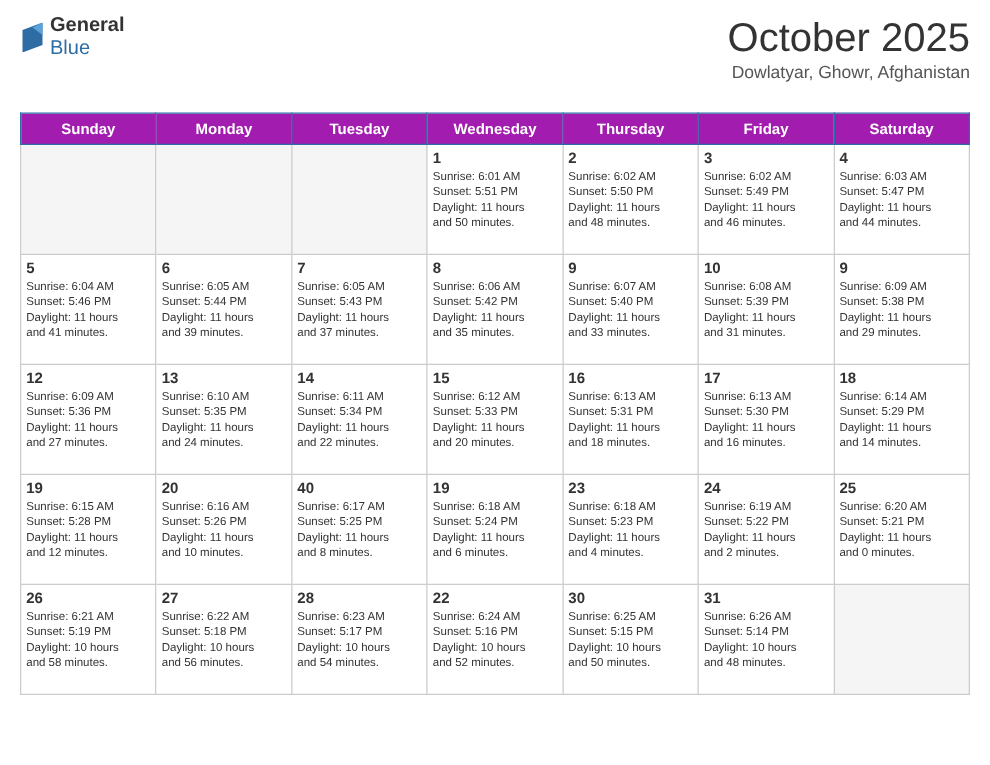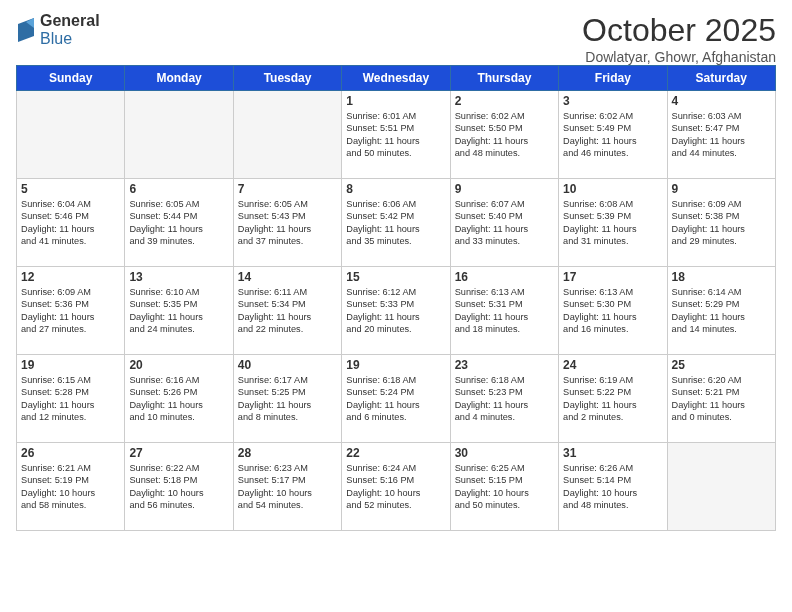--- a/index.html
+++ b/index.html
@@ -12,21 +12,21 @@
     }
     .page {
       width: 792px;
       height: 612px;
       padding: 12px 16px;
     }
     .header {
       display: flex;
       justify-content: space-between;
       align-items: flex-start;
-      margin-bottom: 0;
+      margin-bottom: 25px;
     }
     .logo {
       display: flex;
       align-items: center;
       gap: 4px;
     }
     .logo-text {
       display: flex;
       flex-direction: column;
       line-height: 1.1;
@@ -56,21 +56,21 @@
     .location {
       font-size: 14px;
       color: #555;
     }
     .calendar {
       width: 100%;
       border-collapse: collapse;
       table-layout: fixed;
     }
     .calendar th {
-      background-color: #1d4ed8;
+      background-color: #a21caf;
       color: #fff;
       text-align: center;
       padding: 5px 3px;
       font-size: 12px;
       border: 1px solid #2e6da4;
     }
     .calendar td {
       border: 1px solid #ccc;
       vertical-align: top;
       padding: 3px 4px;

